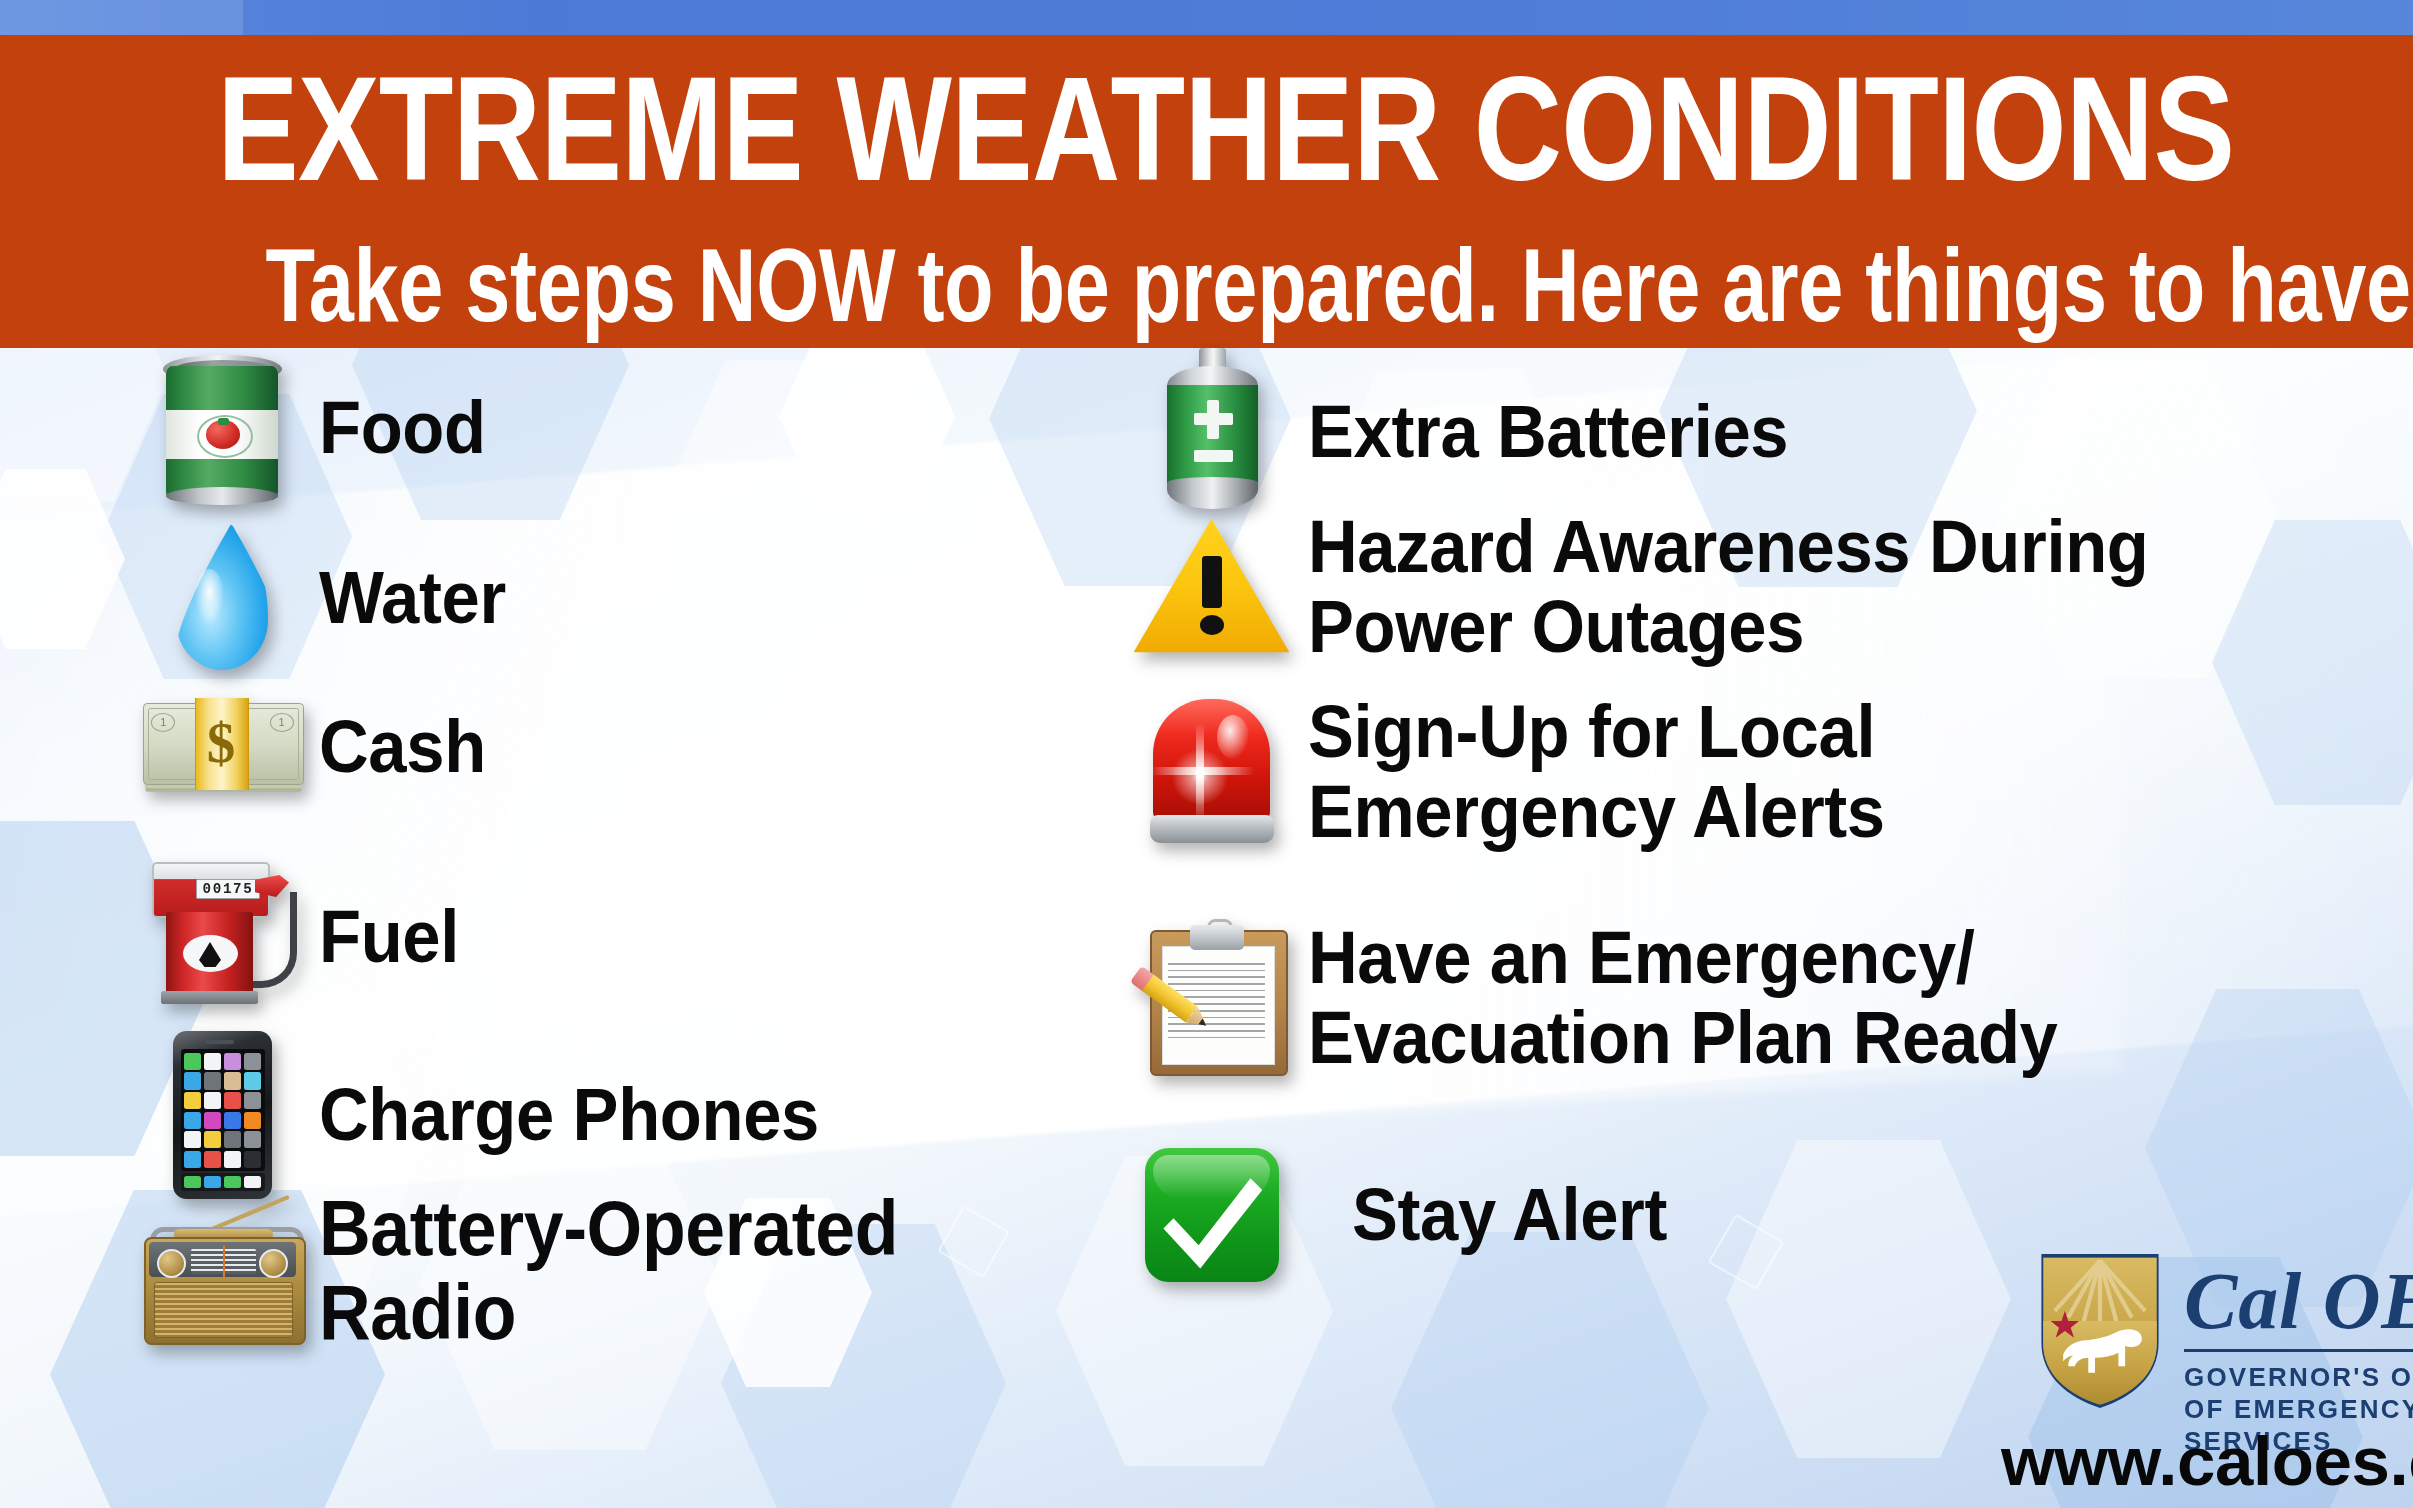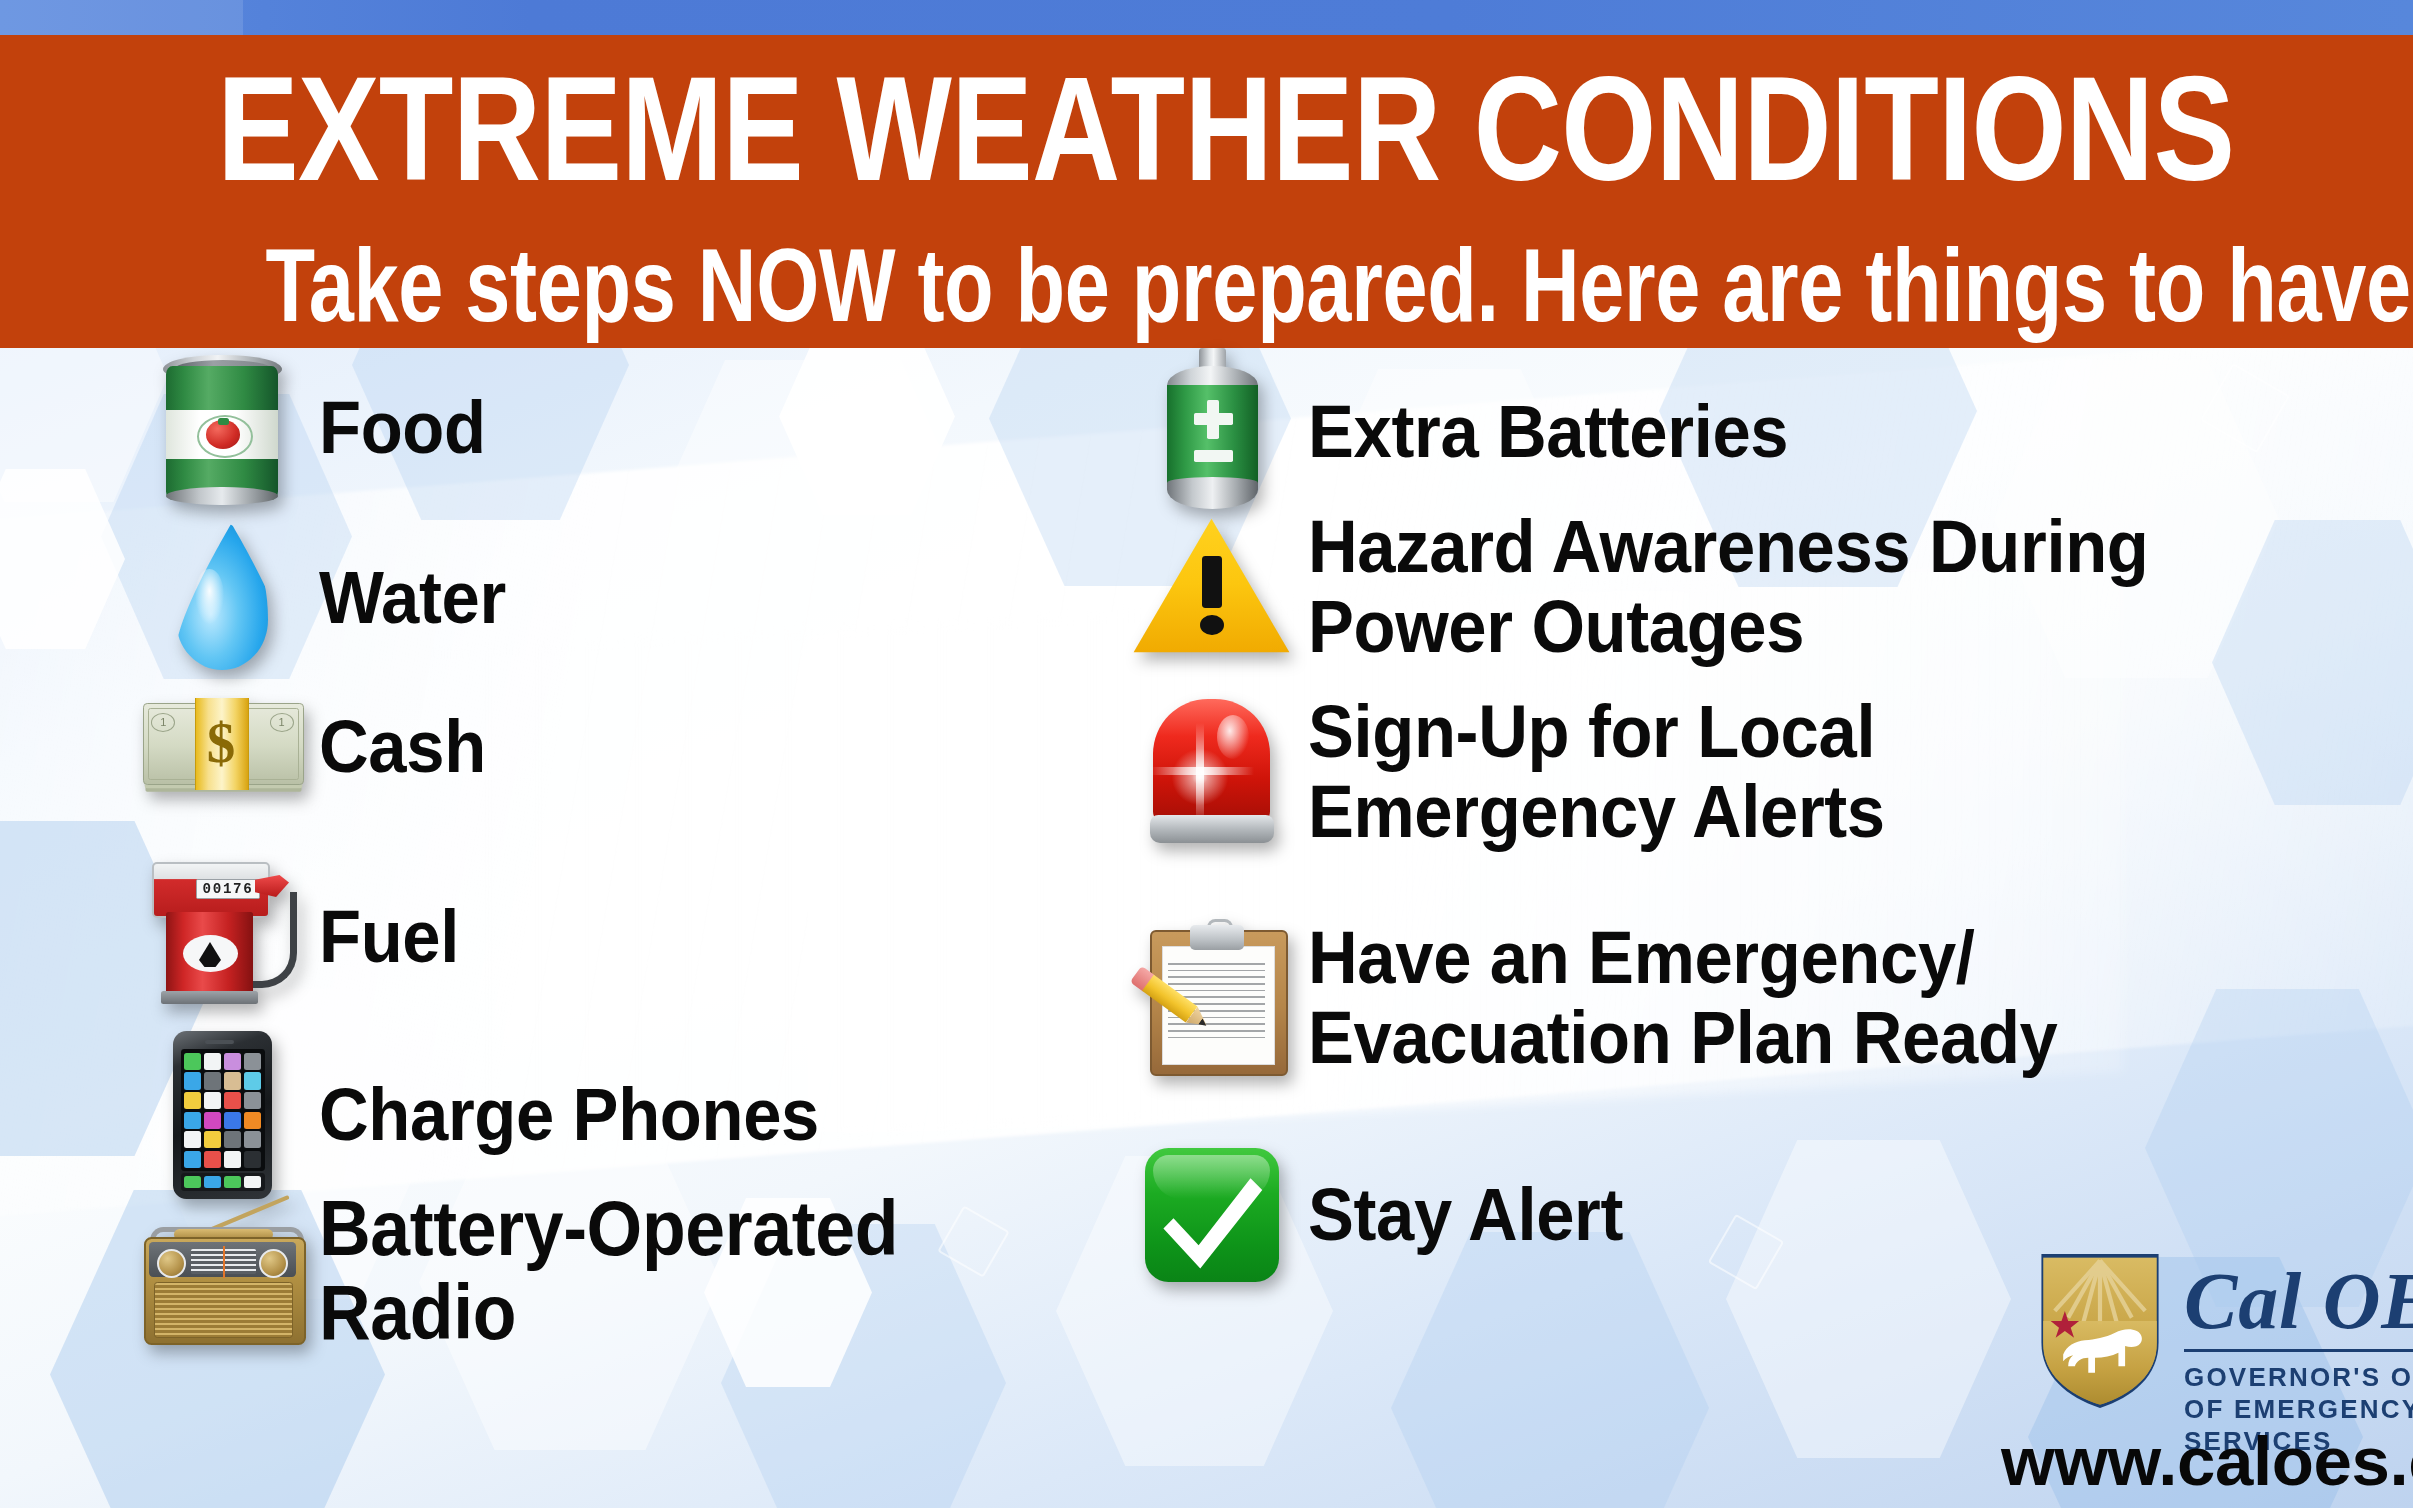--- a/index.html
+++ b/index.html
@@ -642,21 +642,21 @@
         </div>
       </div>
       <div class="label">Cash</div>
     </div>
 
     <div class="row" style="top:507px;">
       <div class="icon-cell">
         <div class="icon ic-fuel">
           <div class="hose"></div>
           <div class="top"></div>
-          <div class="meter">00176</div>
+          <div class="meter">00175</div>
           <div class="nozzle"></div>
           <div class="body"></div>
           <div class="oval"></div>
             <div class="drop"></div>
           <div class="foot"></div>
         </div>
       </div>
       <div class="label">Fuel</div>
     </div>
 
@@ -781,21 +781,21 @@
               <div class="pbody"></div>
               <div class="ptip"></div>
               <div class="plead"></div>
           </div>
         </div>
       </div>
       <div class="label">Have an Emergency/
 Evacuation Plan Ready</div>
     </div>
 
-    <div class="row" style="top:800px;">
+    <div class="row" style="top:800px;gap:44px;">
       <div class="icon-cell">
         <div class="icon ic-check">
           <div class="sq"></div>
           <div class="glossTop"></div>
           <svg viewBox="0 0 160 160">
             <path d="M34 84 L64 116 L126 36 L140 50 L66 144 L22 96 Z" fill="#ffffff"></path>
           </svg>
         </div>
       </div>
       <div class="label">Stay Alert</div>

